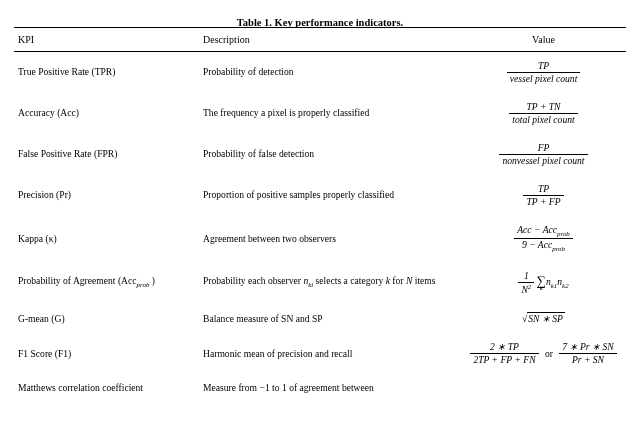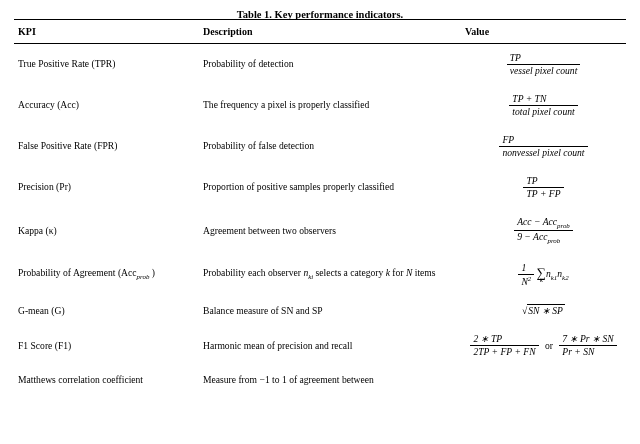--- a/index.html
+++ b/index.html
@@ -12,41 +12,41 @@
     height: 444px;
     font-family: "Liberation Serif", serif;
     color: #000000;
     overflow: hidden;
   }
   .page {
     position: relative;
     width: 640px;
     height: 368px;
     box-sizing: border-box;
-    padding: 8px 14px;
+    padding: 16px 14px;
   }
   .caption {
     text-align: center;
     font-size: 10.5px;
     font-weight: bold;
     padding-top: 0px;
     line-height: 13px;
     height: 11px;
     overflow: hidden;
     color: #000;
   }
   table.kpi {
     width: 612px;
     border-collapse: collapse;
     table-layout: fixed;
     font-size: 9.6px;
   }
   table.kpi thead th {
     text-align: left;
-    font-weight: bold;
+    font-weight: normal;
     font-size: 10px;
     padding: 6px 4px 6px 4px;
     vertical-align: middle;
   }
   .rule-top { border-top: 1.1px solid #000; }
   .rule-mid { border-bottom: 0.8px solid #000; }
   table.kpi td {
     padding: 8px 4px 8px 4px;
     vertical-align: middle;
     line-height: 12px;
@@ -54,21 +54,21 @@
   .col-kpi { width: 185px; }
   .col-desc { width: 262px; }
   .col-val { width: 165px; text-align: center; }
   td.desc { text-align: justify; text-justify: inter-word; padding-right: 10px; }
   .val-cell { text-align: center; font-style: italic; white-space: nowrap; }
 
   
   .frac {
     display: inline-block;
     vertical-align: middle;
-    text-align: left;
+    text-align: center;
     font-style: italic;
     line-height: 1.25;
   }
   .frac .num { display: block; padding: 0 3px; }
   .frac .den { display: block; border-top: 0.8px solid #000; padding: 0 3px; }
   .op { font-style: normal; padding: 0 4px; vertical-align: middle; }
   sub { font-size: 0.72em; font-style: italic; }
   .sum {
     display: inline-block;
     vertical-align: middle;
@@ -102,21 +102,21 @@
   <table class="kpi">
     <colgroup>
       <col class="col-kpi">
         <col class="col-desc">
         <col class="col-val">
     </colgroup>
     <thead>
       <tr class="rule-top rule-mid">
         <th>KPI</th>
         <th>Description</th>
-        <th style="">Value</th>
+        <th style="text-align:center">Value</th>
       </tr>
     </thead>
     <tbody>
 
       <tr>
         <td>True Positive Rate (TPR)</td>
         <td class="desc">Probability of detection</td>
         <td class="val-cell">
           <span class="frac">
             <span class="num">TP</span>

